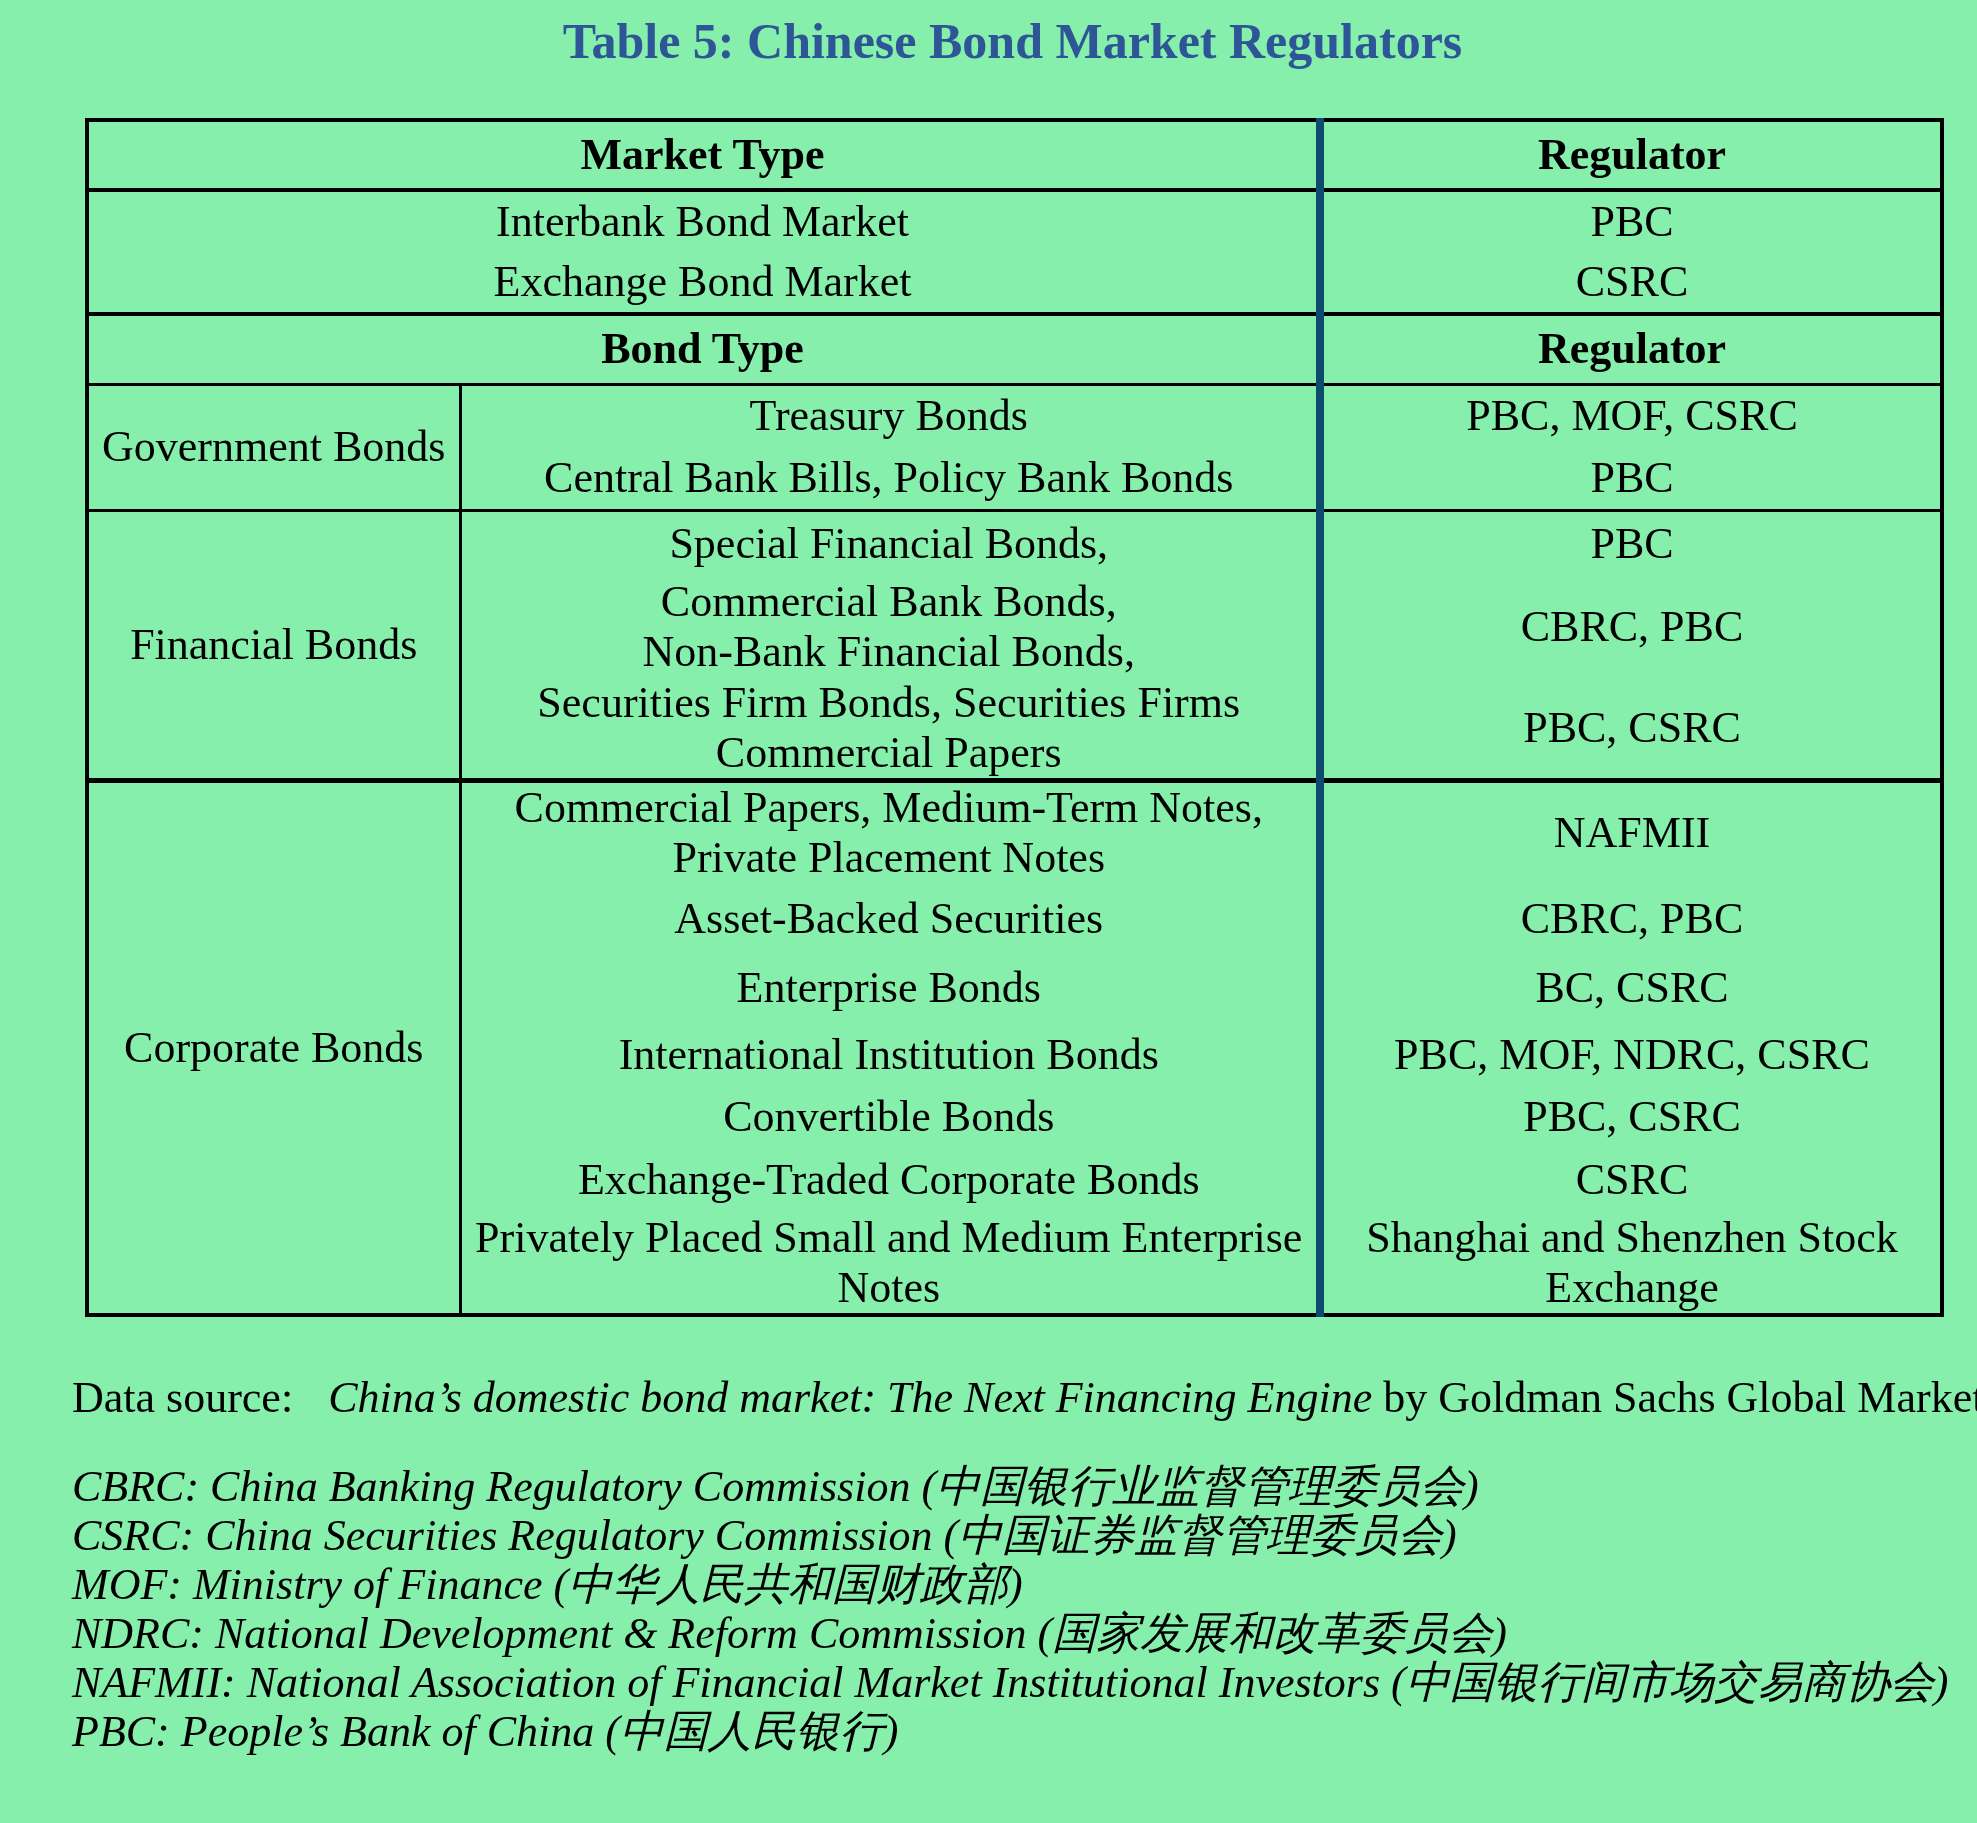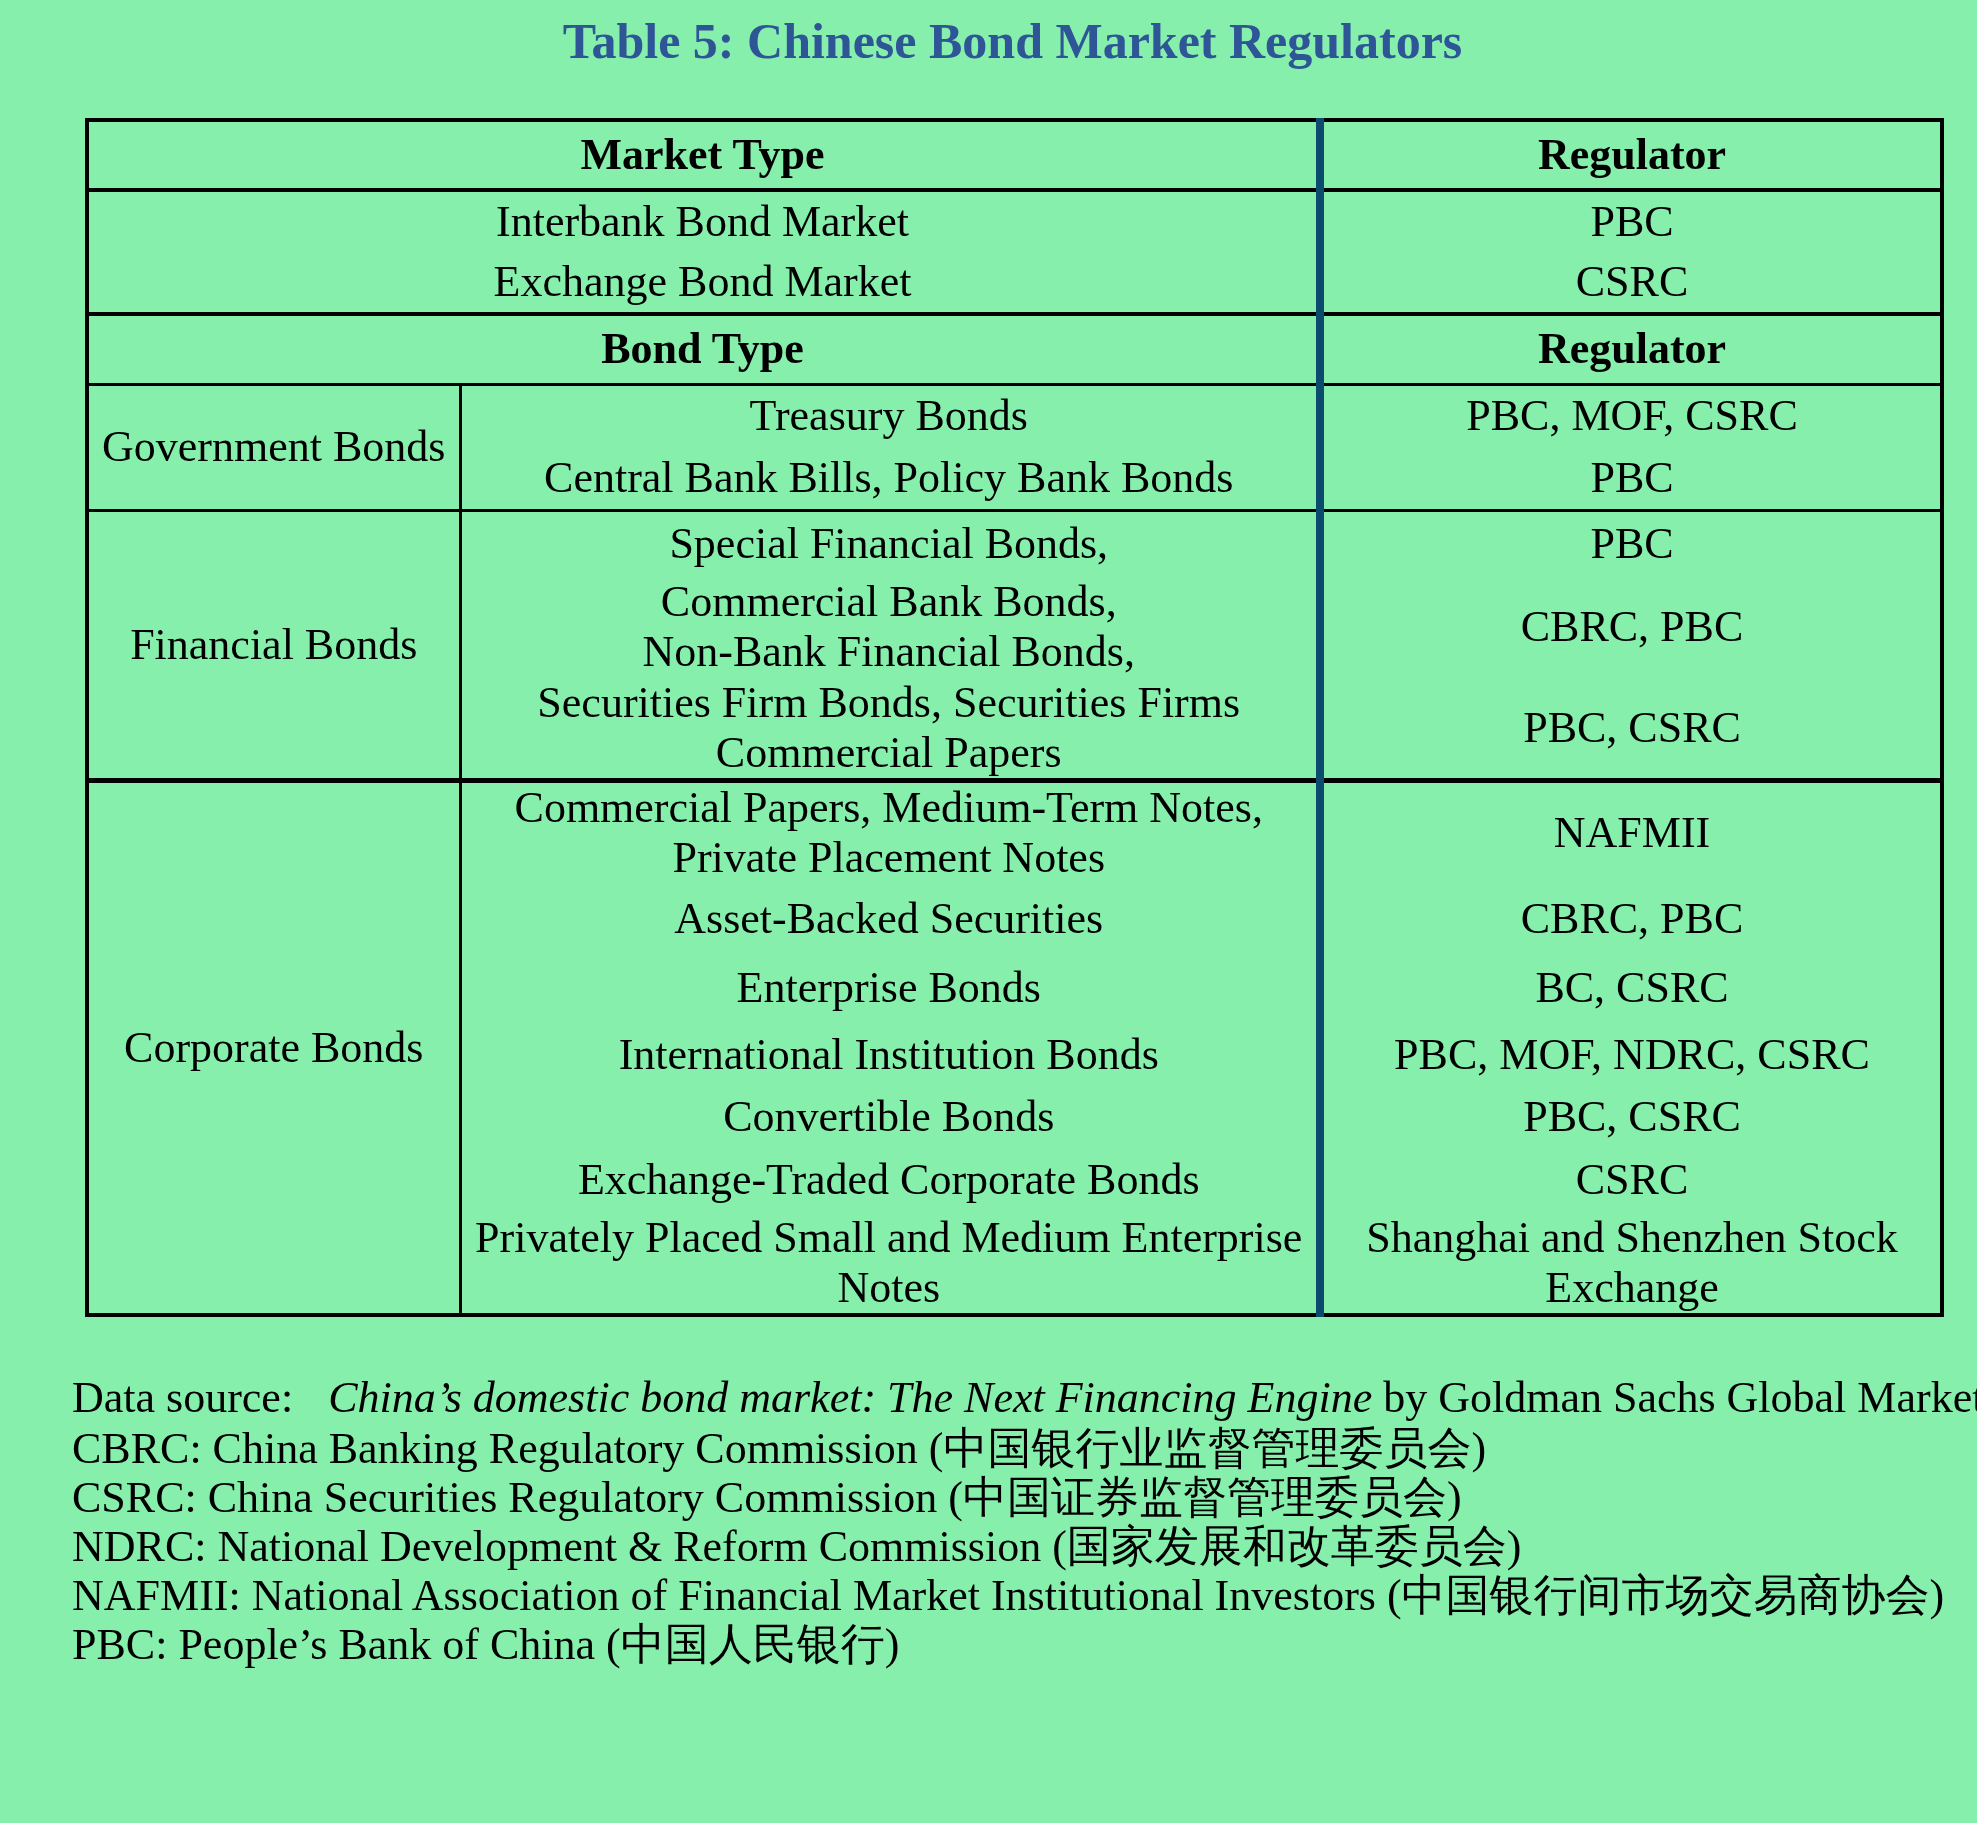--- a/index.html
+++ b/index.html
@@ -62,24 +62,25 @@
     top: 1372px;
     width: 1860px;
     font-size: 44px;
     line-height: 52px;
     white-space: nowrap;
   }
   .datasource .it { font-style: italic; margin-left: 24px; }
   .footnotes {
     position: absolute;
     left: 72px;
-    top: 1424px;
+    top: 1462px;
     width: 1880px;
     font-size: 44px;
     line-height: 49px;
+    font-style: italic;
   }
   .footnotes div { white-space: nowrap; }
 </style>
 </head>
 <body>
 
 <div class="page">
 
   <div class="title">Table 5: Chinese Bond Market Regulators</div>
 
@@ -170,18 +171,19 @@
   </tbody>
     </table>
 
   <div class="datasource">
     <span>Data source: </span><span class="it">China’s domestic bond market: The Next Financing Engine</span><span> by Goldman Sachs Global Market Research, 2015</span>
   </div>
 
   <div class="footnotes">
     <div>CBRC: China Banking Regulatory Commission (中国银行业监督管理委员会)</div>
     <div>CSRC: China Securities Regulatory Commission (中国证券监督管理委员会)</div>
+    <div>MOF: Ministry of Finance (中华人民共和国财政部)</div>
     <div>NDRC: National Development &amp; Reform Commission (国家发展和改革委员会)</div>
     <div>NAFMII: National Association of Financial Market Institutional Investors (中国银行间市场交易商协会)</div>
     <div>PBC: People’s Bank of China (中国人民银行)</div>
   </div>
 
 </div>
 
 </body></html>

